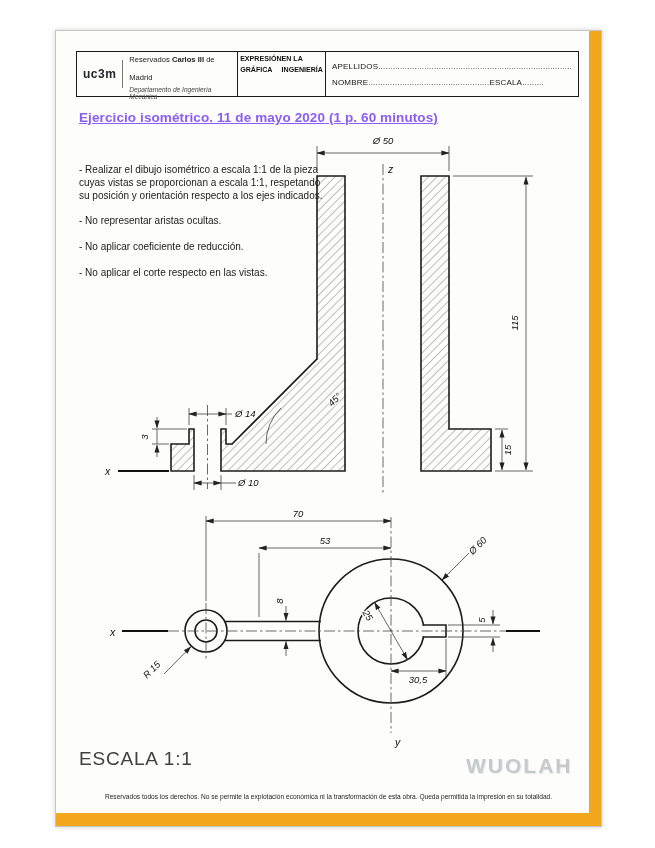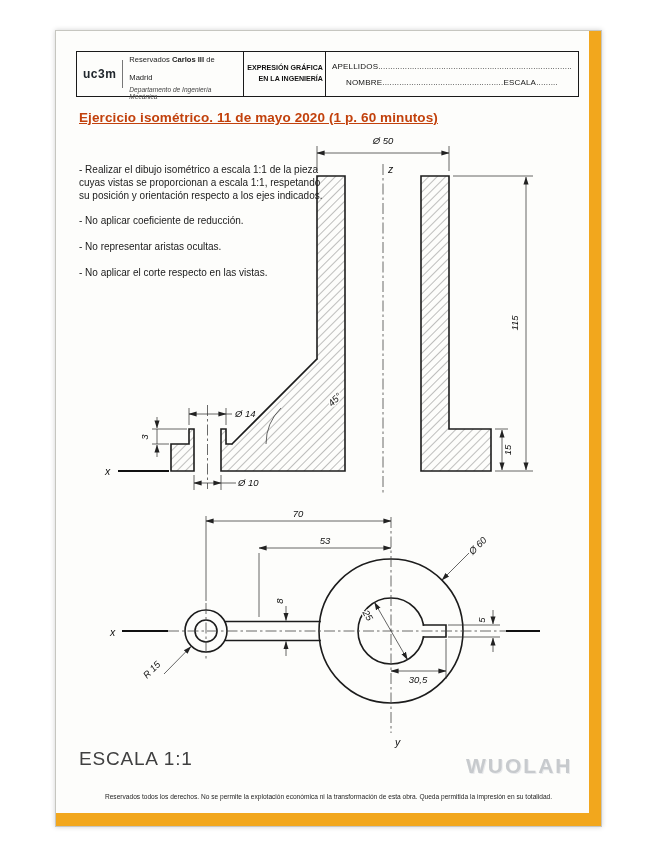--- a/index.html
+++ b/index.html
@@ -18,29 +18,29 @@
   .header-box{
     position:absolute;left:20px;top:20px;width:503px;height:46px;
     border:1.6px solid #1a1a1a;display:flex;box-sizing:border-box;background:#fdfdfb;
   }
   .hcell{border-right:1.4px solid #1a1a1a;box-sizing:border-box;}
   .logo-cell{width:178px;display:flex;align-items:center;padding:4px 6px;gap:6px;}
   .uc3m-logo{font-weight:bold;font-size:12px;color:#20262c;letter-spacing:.5px;}
   .logo-divider{width:1px;background:#777;height:28px;}
   .uni-line{font-size:7.6px;color:#222;line-height:1.2;}
   .dept-line{font-size:6.6px;color:#454545;margin-top:2px;font-style:italic;}
-  .course-cell{width:88px;display:flex;flex-direction:column;justify-content:center;
-    text-align:right;font-size:7.1px;font-weight:bold;line-height:1.5;padding:2px;}
+  .course-cell{width:88px;display:flex;flex-direction:row;justify-content:center;
+    text-align:left;font-size:7.1px;font-weight:bold;line-height:1.5;padding:2px;}
   .fields-cell{flex:1;border-right:none;padding:4px 6px 3px 6px;font-size:8px;
     display:flex;flex-direction:column;justify-content:space-evenly;}
-  .field-line{white-space:nowrap;overflow:hidden;color:#141414;letter-spacing:.2px;text-align:center;}
+  .field-line{white-space:nowrap;overflow:hidden;color:#141414;letter-spacing:.2px;}
 
   .title{
     position:absolute;left:23px;top:79px;font-size:13.5px;font-weight:bold;
-    text-decoration:underline;letter-spacing:.1px;color:#c2410c;white-space:nowrap;
+    text-decoration:underline;letter-spacing:.1px;color:#8b5cf6;white-space:nowrap;
   }
   .instructions{position:absolute;left:23px;top:133px;width:245px;font-size:10px;
     line-height:1.28;color:#1a1a1a;}
   .instructions p{margin:0 0 13px 0;}
 
   .scale-label{position:absolute;left:23px;top:717px;font-size:19px;color:#404040;letter-spacing:.8px;}
   .wuolah{position:absolute;left:410px;top:723px;font-size:21px;font-weight:bold;
     color:#c7cacd;letter-spacing:2px;text-shadow:1px 1px 0 #e9eaec;}
   .footer-note{position:absolute;left:0;top:762px;width:100%;box-sizing:border-box;
     padding:0 16px;text-align:center;font-size:6.6px;color:#1f1f1f;}
@@ -77,22 +77,22 @@
     <div class="hcell fields-cell">
       <div class="field-line">APELLIDOS................................................................................</div>
       <div class="field-line"><span>NOMBRE..................................................</span><span>ESCALA.........</span></div>
     </div>
   </div>
 
   <div class="title">Ejercicio isométrico. 11 de mayo 2020 (1 p. 60 minutos)</div>
 
   <div class="instructions">
     <p>- Realizar el dibujo isométrico a escala 1:1 de la pieza cuyas vistas se proporcionan a escala 1:1, respetando su posición y orientación respecto a los ejes indicados.</p>
+    <p>- No representar aristas ocultas.</p>
     <p>- No aplicar coeficiente de reducción.</p>
-    <p>- No representar aristas ocultas.</p>
     <p>- No aplicar el corte respecto en las vistas.</p>
   </div>
 
   <svg class="drawing" width="545" height="795" viewBox="0 0 545 795">
     <defs>
       <pattern id="hatchp" patternUnits="userSpaceOnUse" width="6" height="6" patternTransform="rotate(45)">
         <line x1="0" y1="0" x2="0" y2="6" stroke="#474747" stroke-width="0.7"></line>
       </pattern>
       <marker id="ah" viewBox="0 0 10 10" refX="9.5" refY="5" markerWidth="8" markerHeight="8" markerUnits="userSpaceOnUse" orient="auto-start-reverse">
         <path d="M0,1.8 L10,5 L0,8.2 Z" fill="#222"></path>

